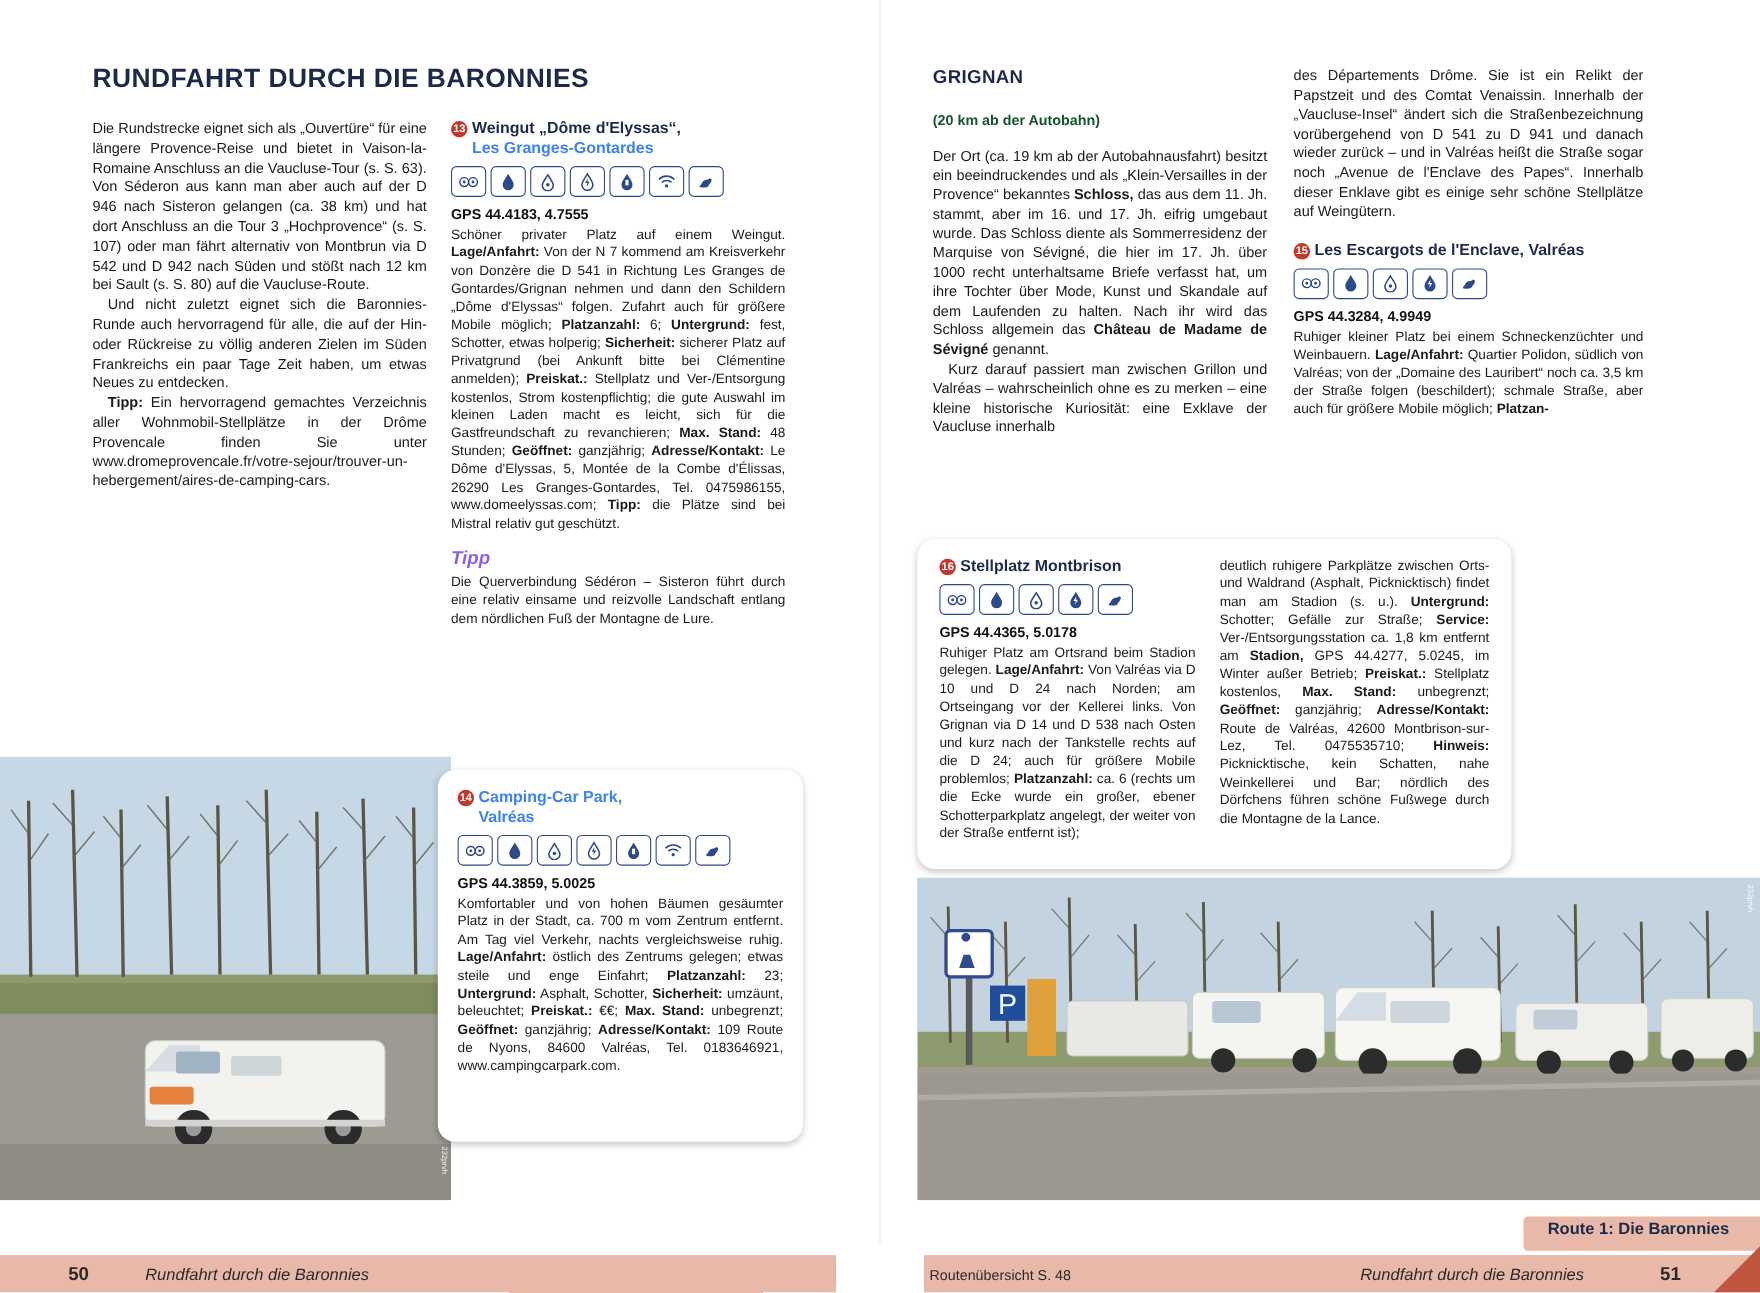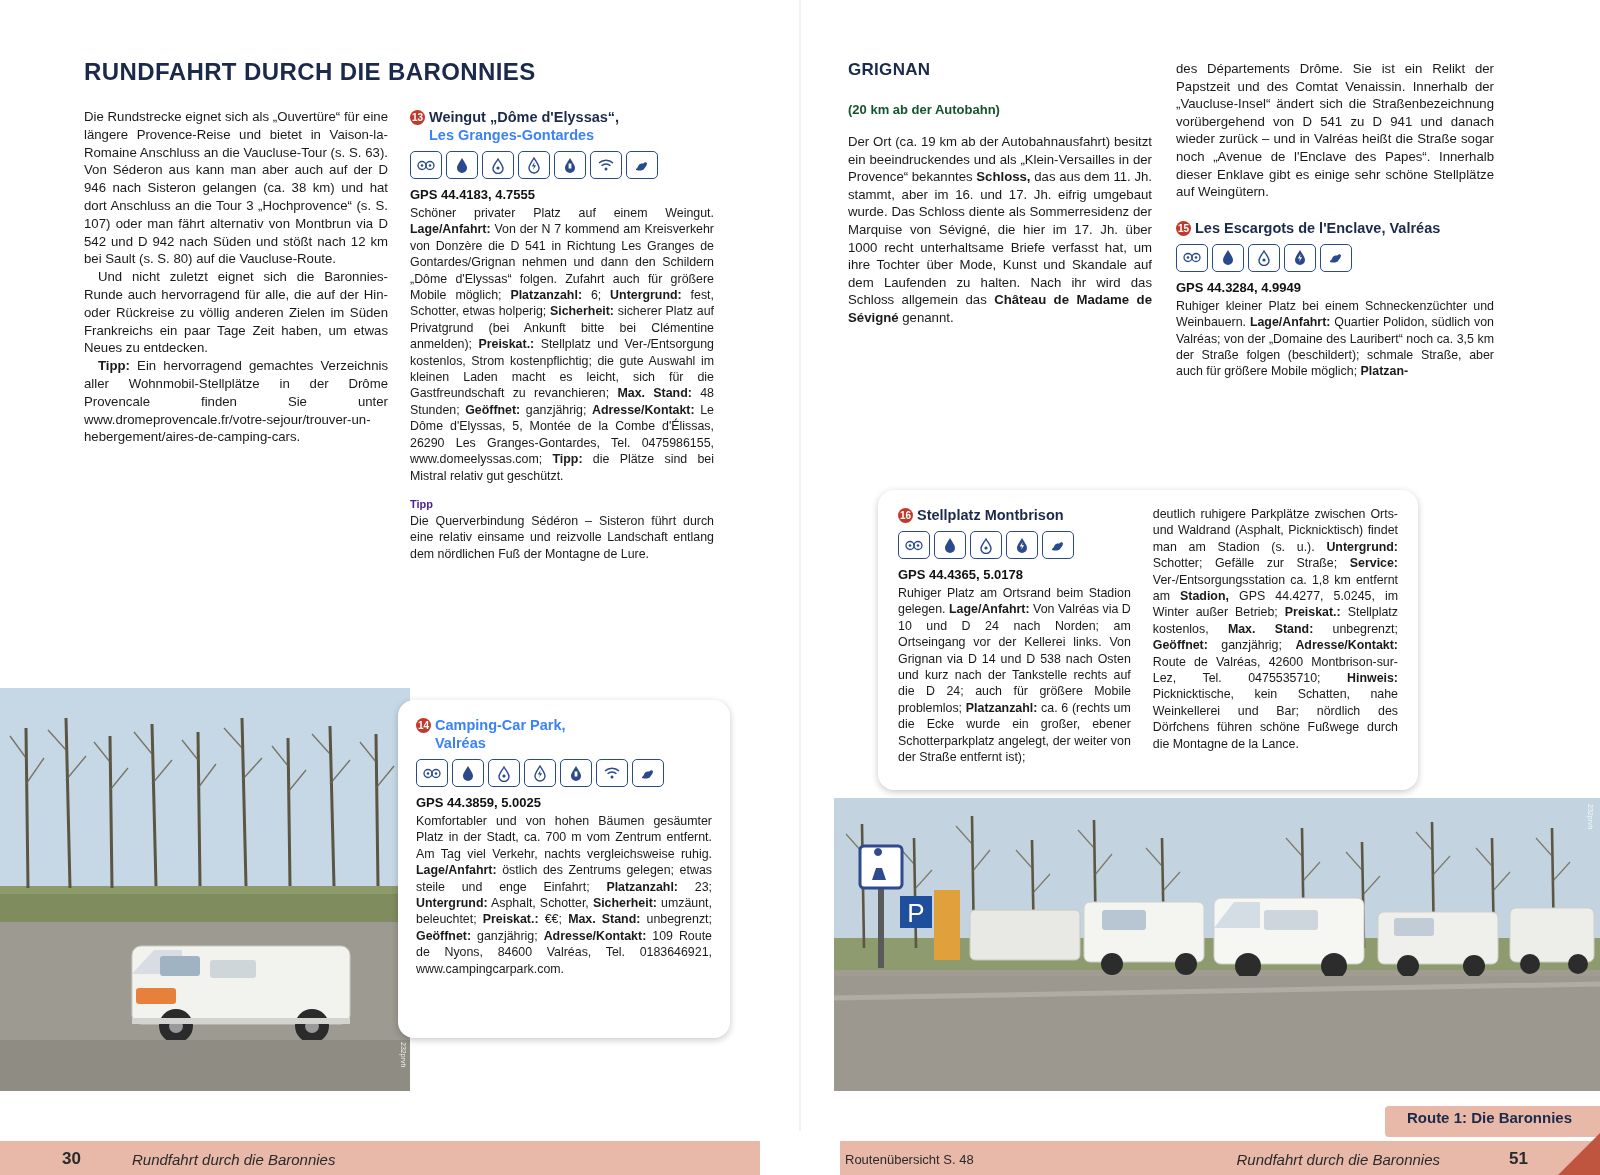--- a/index.html
+++ b/index.html
@@ -45,21 +45,21 @@
     width:30px;height:26px;border:1.6px solid #2b4a8b;border-radius:5px;
     display:flex;align-items:center;justify-content:center;background:#fff;
   }
   .ic svg{display:block;}
 
   .gps{font-weight:bold;font-size:13px;margin-bottom:3px;color:#111;}
   .desc{font-size:12.4px;line-height:16.4px;text-align:justify;}
   .desc b{font-weight:bold;}
 
   
-  .tip-title{color:#4c1d95;font-weight:bold;font-size:11px;margin:14px 0 3px 0;}
+  .tip-title{color:#8b5cf6;font-weight:bold;font-size:17px;margin:14px 0 3px 0;font-style:italic;}
 
   
   .card{
     position:absolute;background:#ffffff;border-radius:16px;
     box-shadow:0 0 0 1px #e2e2e2;
   }
   .card-shadow{box-shadow:0 2px 7px rgba(0,0,0,.22);}
 
   
   .photo{position:absolute;overflow:hidden;}
@@ -255,20 +255,21 @@
         </span>
     </div>
     <div class="gps">GPS 44.3859, 5.0025</div>
     <div class="desc">Komfortabler und von hohen Bäumen gesäumter Platz in der Stadt, ca. 700 m vom Zentrum entfernt. Am Tag viel Verkehr, nachts vergleichsweise ruhig. <b>Lage/Anfahrt:</b> östlich des Zentrums gelegen; etwas steile und enge Einfahrt; <b>Platzanzahl:</b> 23; <b>Untergrund:</b> Asphalt, Schotter, <b>Sicherheit:</b> umzäunt, beleuchtet; <b>Preiskat.:</b> €€; <b>Max. Stand:</b> unbegrenzt; <b>Geöffnet:</b> ganzjährig; <b>Adresse/Kontakt:</b> 109 Route de Nyons, 84600 Valréas, Tel. 0183646921, www.campingcarpark.com.</div>
   </div>
 
   <div class="col c3">
     <div style="color:#1b2a4a;font-weight:bold;font-size:17px;letter-spacing:.3px;">GRIGNAN</div>
     <div style="color:#14532d;font-weight:bold;font-size:13px;margin:22px 0 16px 0;">(20 km ab der Autobahn)</div>
     <p>Der Ort (ca. 19 km ab der Autobahnausfahrt) besitzt ein beeindruckendes und als „Klein-Versailles in der Provence“ bekanntes <b>Schloss,</b> das aus dem 11. Jh. stammt, aber im 16. und 17. Jh. eifrig umgebaut wurde. Das Schloss diente als Sommerresidenz der Marquise von Sévigné, die hier im 17. Jh. über 1000 recht unterhaltsame Briefe verfasst hat, um ihre Tochter über Mode, Kunst und Skandale auf dem Laufenden zu halten. Nach ihr wird das Schloss allgemein das <b>Château de Madame de Sévigné</b> genannt.</p>
+    <p class="ind">Kurz darauf passiert man zwischen Grillon und Valréas – wahrscheinlich ohne es zu merken – eine kleine historische Kuriosität: eine Exklave der Vaucluse innerhalb</p>
   </div>
 
   <div class="col c4">
     <p>des Départements Drôme. Sie ist ein Relikt der Papstzeit und des Comtat Venaissin. Innerhalb der „Vaucluse-Insel“ ändert sich die Straßenbezeichnung vorübergehend von D 541 zu D 941 und danach wieder zurück – und in Valréas heißt die Straße sogar noch „Avenue de l'Enclave des Papes“. Innerhalb dieser Enklave gibt es einige sehr schöne Stellplätze auf Weingütern.</p>
 
     <div class="place-head" style="margin-top:18px;">
       <span class="num-badge">15</span>
       <span class="place-title blue">Les Escargots de l'Enclave, Valréas</span>
     </div>
     <div class="icons">
@@ -300,21 +301,21 @@
       <span class="ic">
           <svg width="18" height="15" viewBox="0 0 18 15">
             <path d="M3 11 c2-1 2-4 4-5 c2-1 4 0 5-2 l2 1 c0 3-2 4-3 6 c-1 1.5-4 2-8 1z" fill="#2b4a8b"></path>
           </svg>
         </span>
     </div>
     <div class="gps">GPS 44.3284, 4.9949</div>
     <div class="desc">Ruhiger kleiner Platz bei einem Schneckenzüchter und Weinbauern. <b>Lage/Anfahrt:</b> Quartier Polidon, südlich von Valréas; von der „Domaine des Lauribert“ noch ca. 3,5 km der Straße folgen (beschildert); schmale Straße, aber auch für größere Mobile möglich; <b>Platzan-</b></div>
   </div>
 
-  <div class="card card-shadow" style="left:878px;top:490px;width:540px;height:300px;padding:16px 20px 0 20px;box-sizing:border-box;">
+  <div class="card card-shadow" style="left:834px;top:490px;width:540px;height:300px;padding:16px 20px 0 20px;box-sizing:border-box;">
     <div style="display:flex;gap:22px;">
       <div style="width:300px;">
         <div class="place-head">
           <span class="num-badge">16</span>
           <span class="place-title blue">Stellplatz Montbrison</span>
         </div>
         <div class="icons">
           <span class="ic">
               <svg width="18" height="15" viewBox="0 0 18 15">
                 <circle cx="5" cy="7.5" r="4" fill="none" stroke="#2b4a8b" stroke-width="1.3"></circle>
@@ -407,21 +408,21 @@
       <rect x="0" y="178" width="766" height="115" fill="#9c9890"></rect>
       <path d="M0 200 L766 186" stroke="#b0aca3" stroke-width="5" fill="none"></path>
     </svg>
     <span class="credit" style="bottom:auto;top:6px;right:6px;">232prvh</span>
   </div>
 
   <div class="footer">
     <div class="fbar-left"></div>
     <div class="fbar-right"></div>
     <div class="route-tab">Route 1: Die Baronnies</div>
-    <div class="pg-left">30</div>
+    <div class="pg-left">50</div>
     <div class="ftxt-left">Rundfahrt durch die Baronnies</div>
     <div class="ftxt-mid">Routenübersicht S. 48</div>
     <div class="ftxt-right">Rundfahrt durch die Baronnies</div>
     <div class="pg-right">51</div>
     <div class="corner"></div>
   </div>
 
 </div>
 
 </body></html>

